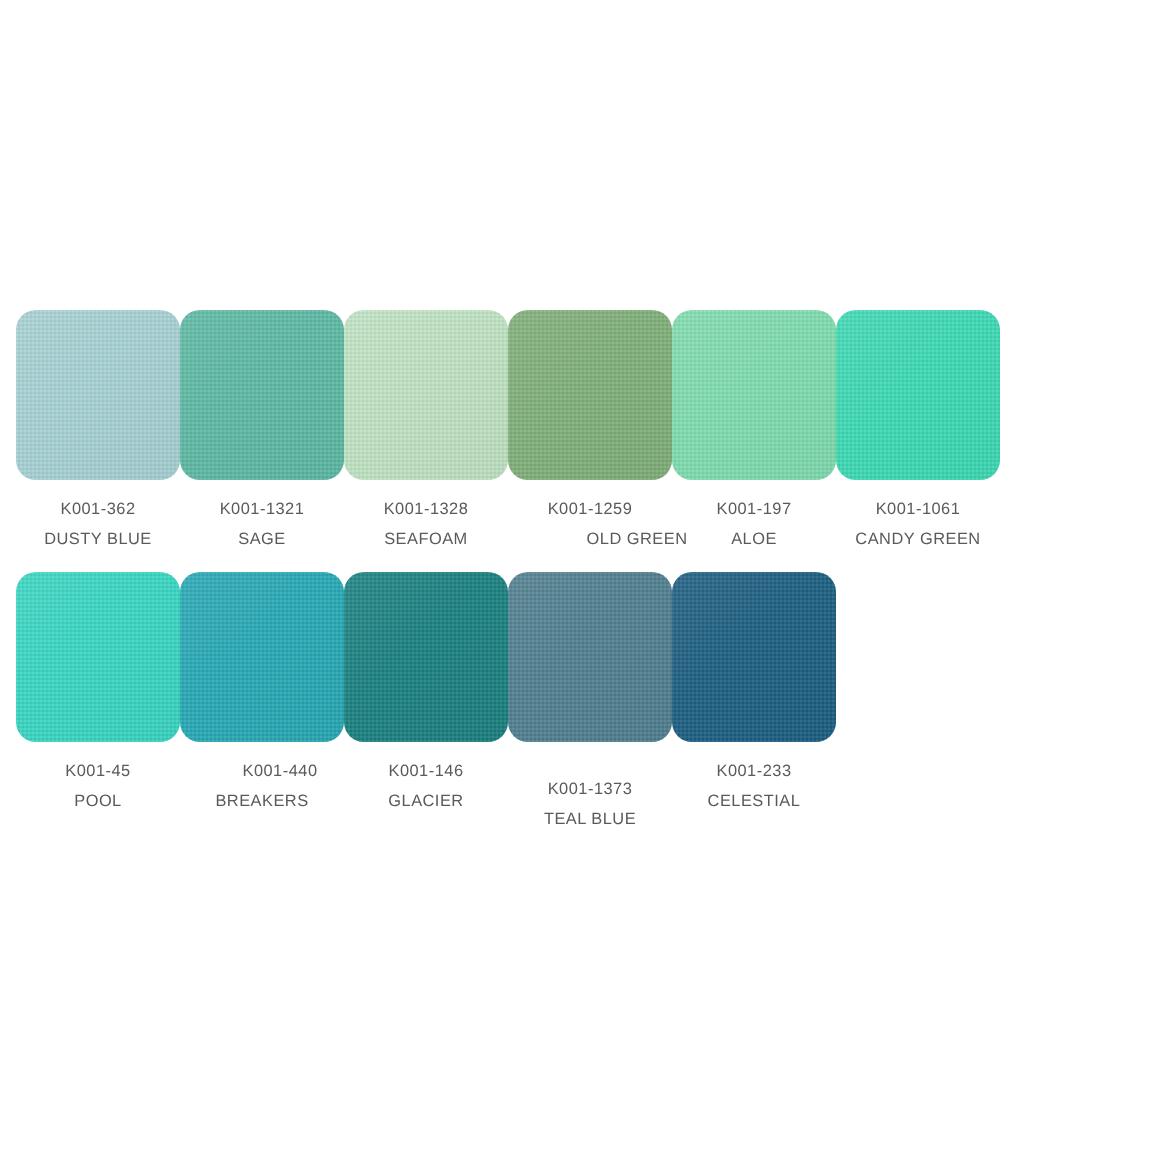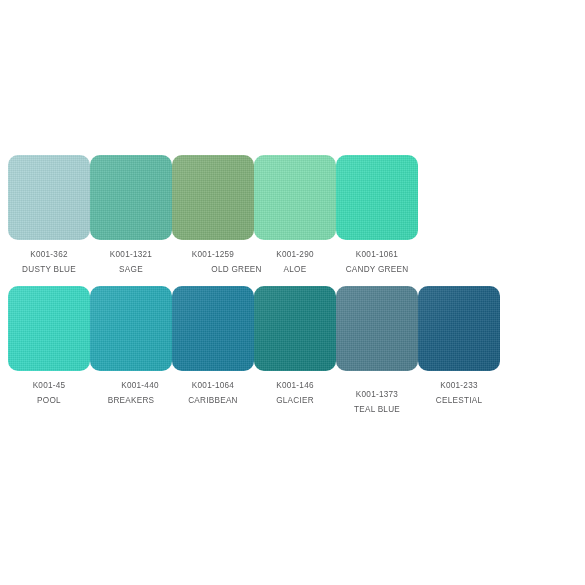--- a/index.html
+++ b/index.html
@@ -103,27 +103,32 @@
       <div class="chip" style="background-color: rgb(166, 209, 211);"></div>
       <div class="chip-code" style="color: rgb(90, 90, 92);">K001-362</div>
       <div class="chip-name" style="color: rgb(90, 90, 92);">DUSTY BLUE</div>
     </div>
     <div class="swatch-cell">
       <div class="chip" style="background-color: rgb(91, 185, 163);"></div>
       <div class="chip-code" style="color: rgb(90, 90, 92);">K001-1321</div>
       <div class="chip-name" style="color: rgb(90, 90, 92);">SAGE</div>
     </div>
     <div class="swatch-cell">
+      <div class="chip" style="background-color: rgb(191, 227, 195);"></div>
+      <div class="chip-code" style="color: rgb(90, 90, 92);">K001-1328</div>
+      <div class="chip-name" style="color: rgb(90, 90, 92);">SEAFOAM</div>
+    </div>
+    <div class="swatch-cell">
       <div class="chip" style="background-color: rgb(127, 174, 120);"></div>
       <div class="chip-code" style="color: rgb(90, 90, 92);">K001-1259</div>
       <div class="chip-name" style="color: rgb(90, 90, 92); margin-left: 47px;">OLD GREEN</div>
     </div>
     <div class="swatch-cell">
       <div class="chip" style="background-color: rgb(126, 220, 175);"></div>
-      <div class="chip-code" style="color: rgb(90, 90, 92);">K001-290</div>
+      <div class="chip-code" style="color: rgb(90, 90, 92);">K001-197</div>
       <div class="chip-name" style="color: rgb(90, 90, 92);">ALOE</div>
     </div>
     <div class="swatch-cell">
       <div class="chip" style="background-color: rgb(59, 217, 179);"></div>
       <div class="chip-code" style="color: rgb(90, 90, 92);">K001-1061</div>
       <div class="chip-name" style="color: rgb(90, 90, 92);">CANDY GREEN</div>
     </div>
   </div>
 
   <div class="swatch-row row-2">
@@ -131,25 +136,20 @@
       <div class="chip" style="background-color: rgb(55, 214, 193);"></div>
       <div class="chip-code" style="color: rgb(90, 90, 92);">K001-45</div>
       <div class="chip-name" style="color: rgb(90, 90, 92);">POOL</div>
     </div>
     <div class="swatch-cell">
       <div class="chip" style="background-color: rgb(37, 168, 180);"></div>
       <div class="chip-code" style="color: rgb(90, 90, 92); margin-left: 18px;">K001-440</div>
       <div class="chip-name" style="color: rgb(90, 90, 92);">BREAKERS</div>
     </div>
     <div class="swatch-cell">
-      <div class="chip" style="background-color: rgb(26, 126, 156);"></div>
-      <div class="chip-code" style="color: rgb(90, 90, 92);">K001-1064</div>
-      <div class="chip-name" style="color: rgb(90, 90, 92);">CARIBBEAN</div>
-    </div>
-    <div class="swatch-cell">
       <div class="chip" style="background-color: rgb(24, 128, 127);"></div>
       <div class="chip-code" style="color: rgb(90, 90, 92);">K001-146</div>
       <div class="chip-name" style="color: rgb(90, 90, 92);">GLACIER</div>
     </div>
     <div class="swatch-cell">
       <div class="chip" style="background-color: rgb(78, 126, 142);"></div>
       <div class="chip-code" style="color: rgb(90, 90, 92); margin-top: 20px;">K001-1373</div>
       <div class="chip-name" style="color: rgb(90, 90, 92);">TEAL BLUE</div>
     </div>
     <div class="swatch-cell">

